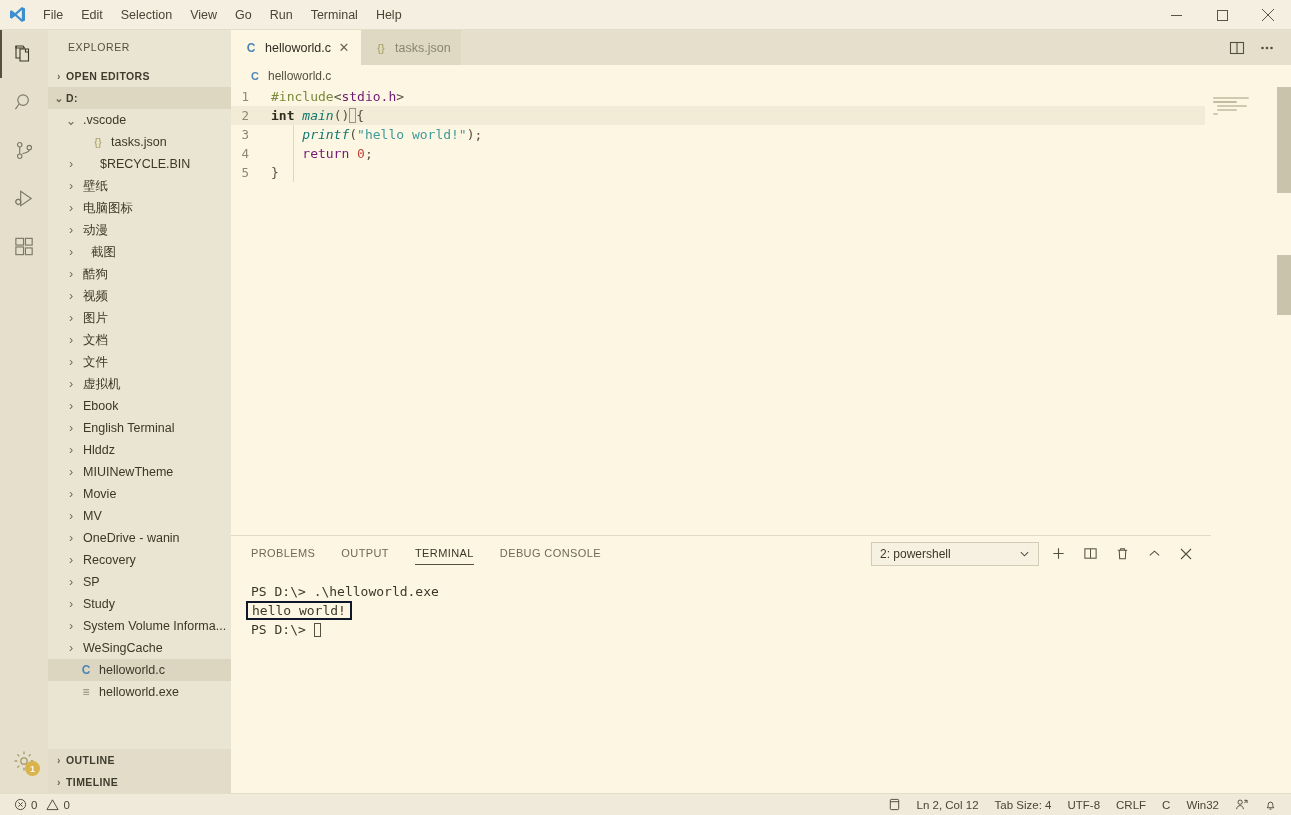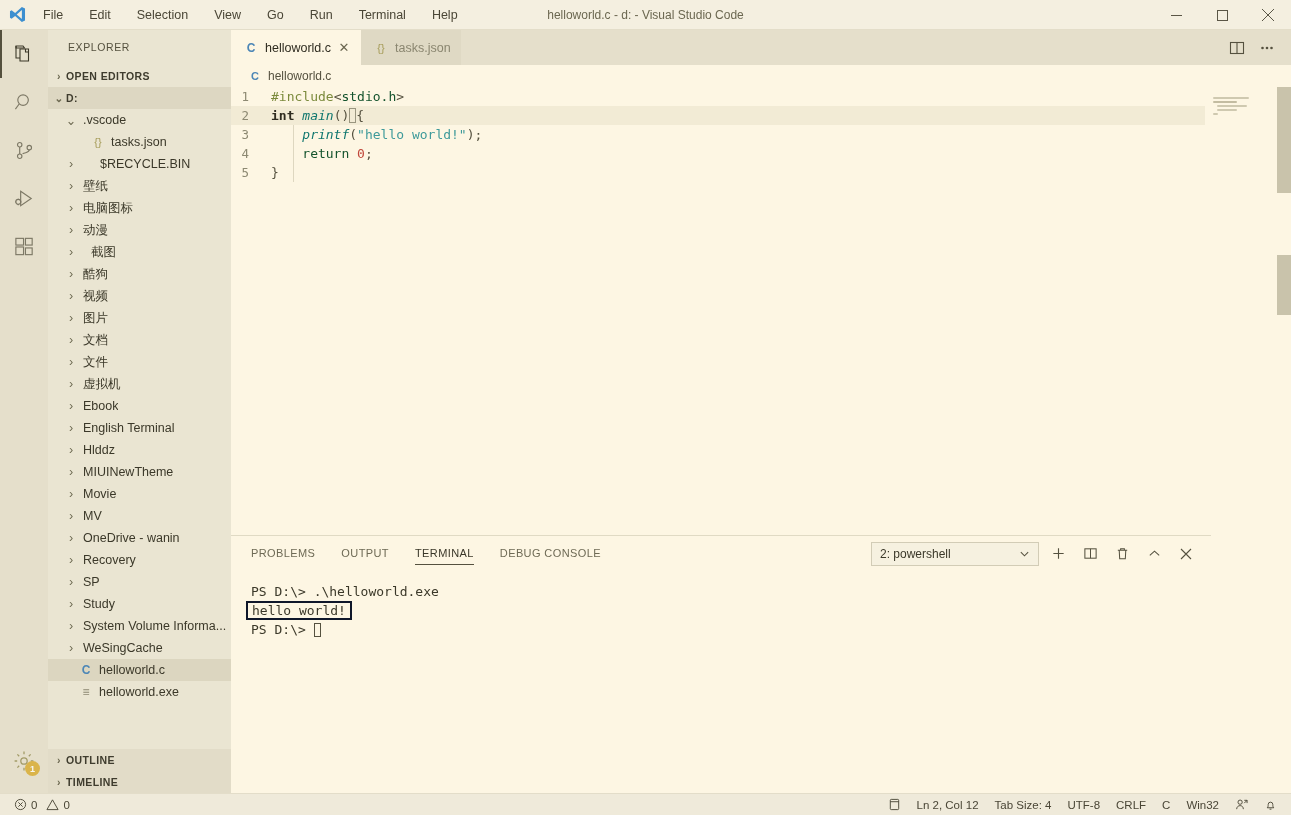--- a/index.html
+++ b/index.html
@@ -12,21 +12,21 @@
   }
   #app { position: relative; width: 1291px; height: 815px; }
 
   
   .titlebar {
     position: absolute; top: 0; left: 0; width: 1291px; height: 30px;
     background: #F4EFE0; display: flex; align-items: center;
     border-bottom: 1px solid #E3DDC9;
   }
   .vscode-logo { width: 34px; height: 30px; display: flex; align-items: center; justify-content: center; }
-  .menu-items { display: flex; align-items: flex-end; height: 30px; gap: 8px; }
+  .menu-items { display: flex; align-items: flex-end; height: 30px; }
   .menu-item {
     font-size: 12.5px; color: #4a4636; padding: 0 9px; line-height: 30px;
     cursor: default; white-space: nowrap;
   }
   .title-center {
     position: absolute; left: 0; right: 0; text-align: center;
     font-size: 12px; color: #6b6750; pointer-events: none;
   }
   .win-controls { position: absolute; right: 0; top: 0; display: flex; height: 30px; }
   .win-btn { width: 46px; height: 30px; display: flex; align-items: center; justify-content: center; color: #5a5646; }
@@ -100,21 +100,21 @@
   .cline { height: 19px; display: flex; align-items: center; position: relative; }
   .cline.current { background: #F2EBD5; }
   .lnum { width: 40px; flex: 0 0 40px; text-align: right; padding-right: 22px; color: #8d8972; font-size: 12.5px; }
   .ctext { white-space: pre; color: #3b3829; }
   .tok-pre { color: #7B8A3C; }
   .tok-kw  { color: #2f2c20; font-weight: bold; }
   .tok-fn  { color: #0f766e; font-style: italic; }
   .tok-str { color: #3E9A9A; }
   .tok-num { color: #C0463A; }
   .tok-punct { color: #55513f; }
-  .tok-olive { color: #14532d; }
+  .tok-olive { color: #701a75; }
   .indent-guide { position: absolute; left: 62px; top: 19px; width: 1px; height: 76px; background: #DED7C0; }
   .cursor-block { display: inline-block; width: 7px; height: 15px; background: transparent; border: 1px solid #9a9680; vertical-align: -3px; }
 
   .minimap { position: absolute; top: 0; right: 14px; width: 72px; height: 448px; background: #FDF6E3; }
   .mm-line { position: absolute; height: 2px; background: #CFC9B0; border-radius: 1px; }
   .v-scroll { position: absolute; top: 0; right: 0; width: 14px; height: 448px; background: #FDF6E3; }
   .v-thumb { position: absolute; right: 0; width: 14px; background: #C9C3AB; }
 
   
   .panel { position: absolute; top: 535px; left: 231px; width: 980px; height: 258px; background: #FDF6E3; border-top: 1px solid #E0DAC4; }
@@ -170,21 +170,20 @@
     <div class="menu-items">
       <div class="menu-item">File</div>
       <div class="menu-item">Edit</div>
       <div class="menu-item">Selection</div>
       <div class="menu-item">View</div>
       <div class="menu-item">Go</div>
       <div class="menu-item">Run</div>
       <div class="menu-item">Terminal</div>
       <div class="menu-item">Help</div>
     </div>
-    <div class="title-center">helloworld.c - d: - Visual Studio Code</div>
     <div class="win-controls">
       <div class="win-btn">
         <svg width="11" height="11" viewBox="0 0 11 11">
             <path d="M0 5.5h11" stroke="#5a5646" stroke-width="1"></path>
           </svg>
       </div>
       <div class="win-btn">
         <svg width="11" height="11" viewBox="0 0 11 11">
             <rect x="0.5" y="0.5" width="10" height="10" fill="none" stroke="#5a5646"></rect>
           </svg>

